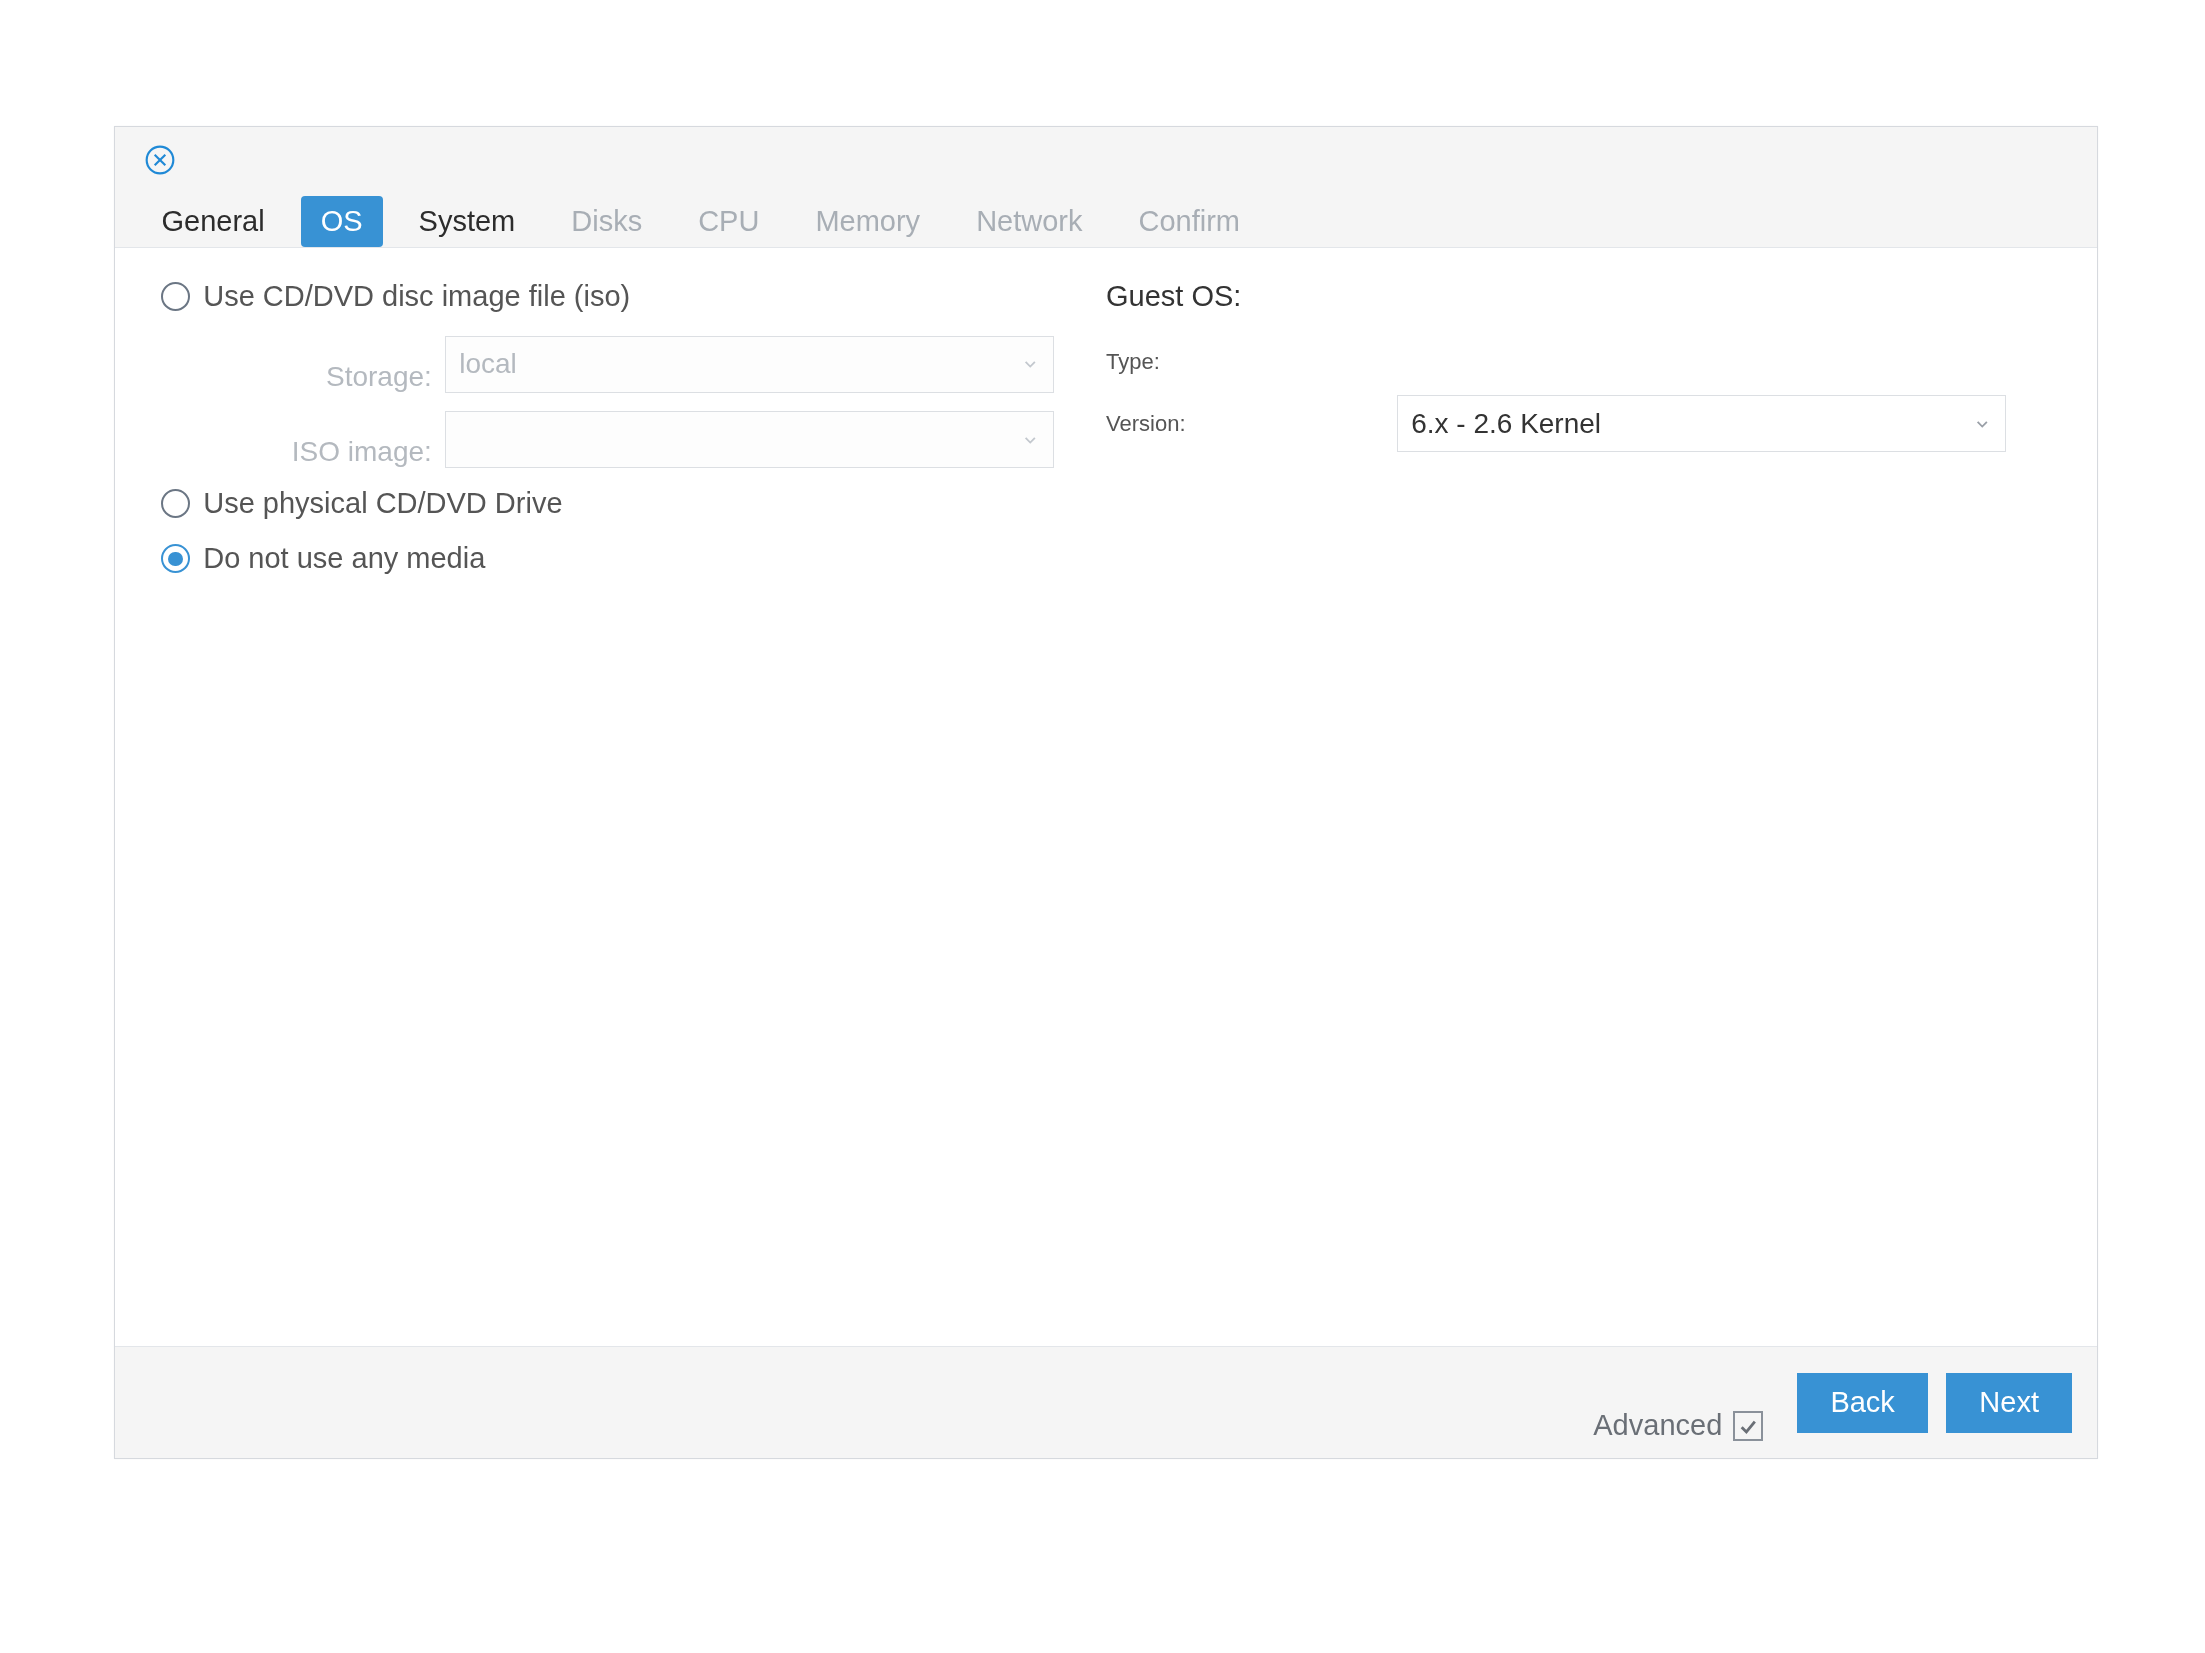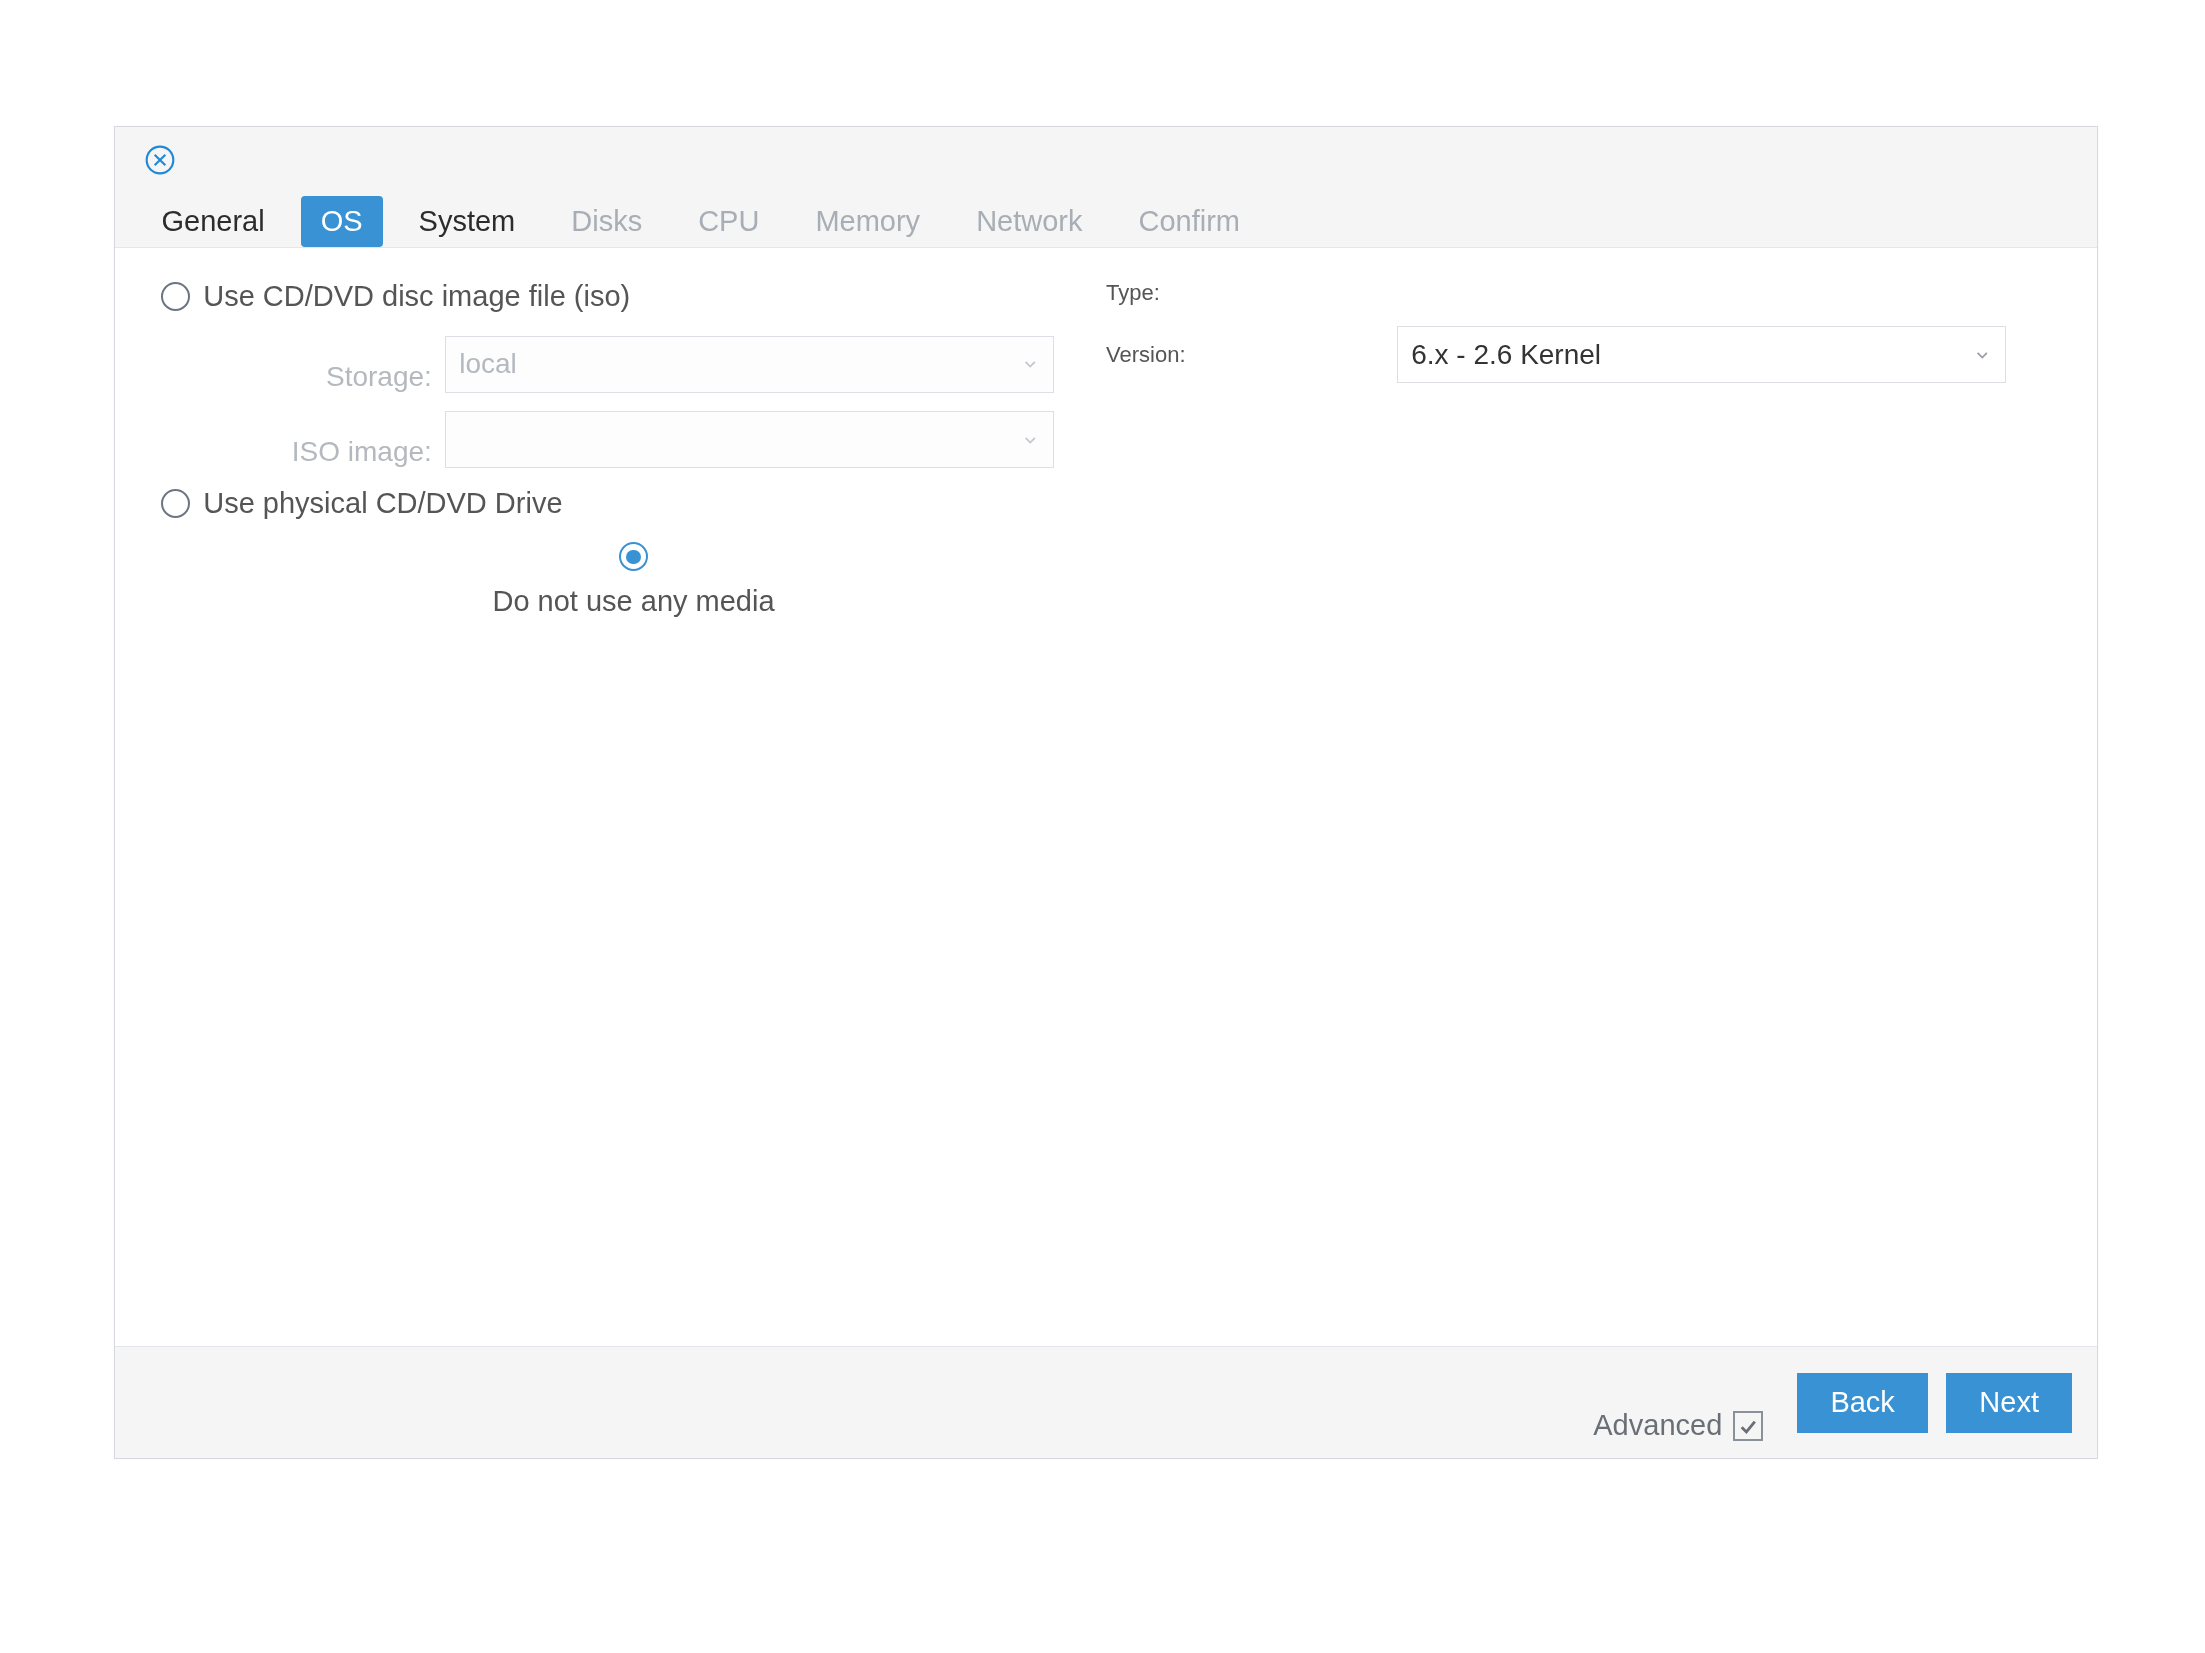--- a/index.html
+++ b/index.html
@@ -235,29 +235,30 @@
               </svg>
           </span>
         </div>
       </div>
 
       <div class="radio-row" style="margin-top:8px;">
         <span class="radio"></span>
         <span class="radio-label">Use physical CD/DVD Drive</span>
       </div>
 
-      <div class="radio-row" style="margin-top:16px;flex-direction:column;">
+      <div class="radio-row" style="margin-top:16px;">
         <span class="radio selected"></span>
         <span class="radio-label">Do not use any media</span>
       </div>
 
     </div>
 
     <div class="col">
 
+      <div class="guest-heading">Guest OS:</div>
 
       <div class="right-row">
         <div class="right-label">Type:</div>
       </div>
 
       <div class="right-row">
         <div class="right-label">Version:</div>
         <div class="combo enabled">
           <span class="value">6.x - 2.6 Kernel</span>
           <span class="chevron">

